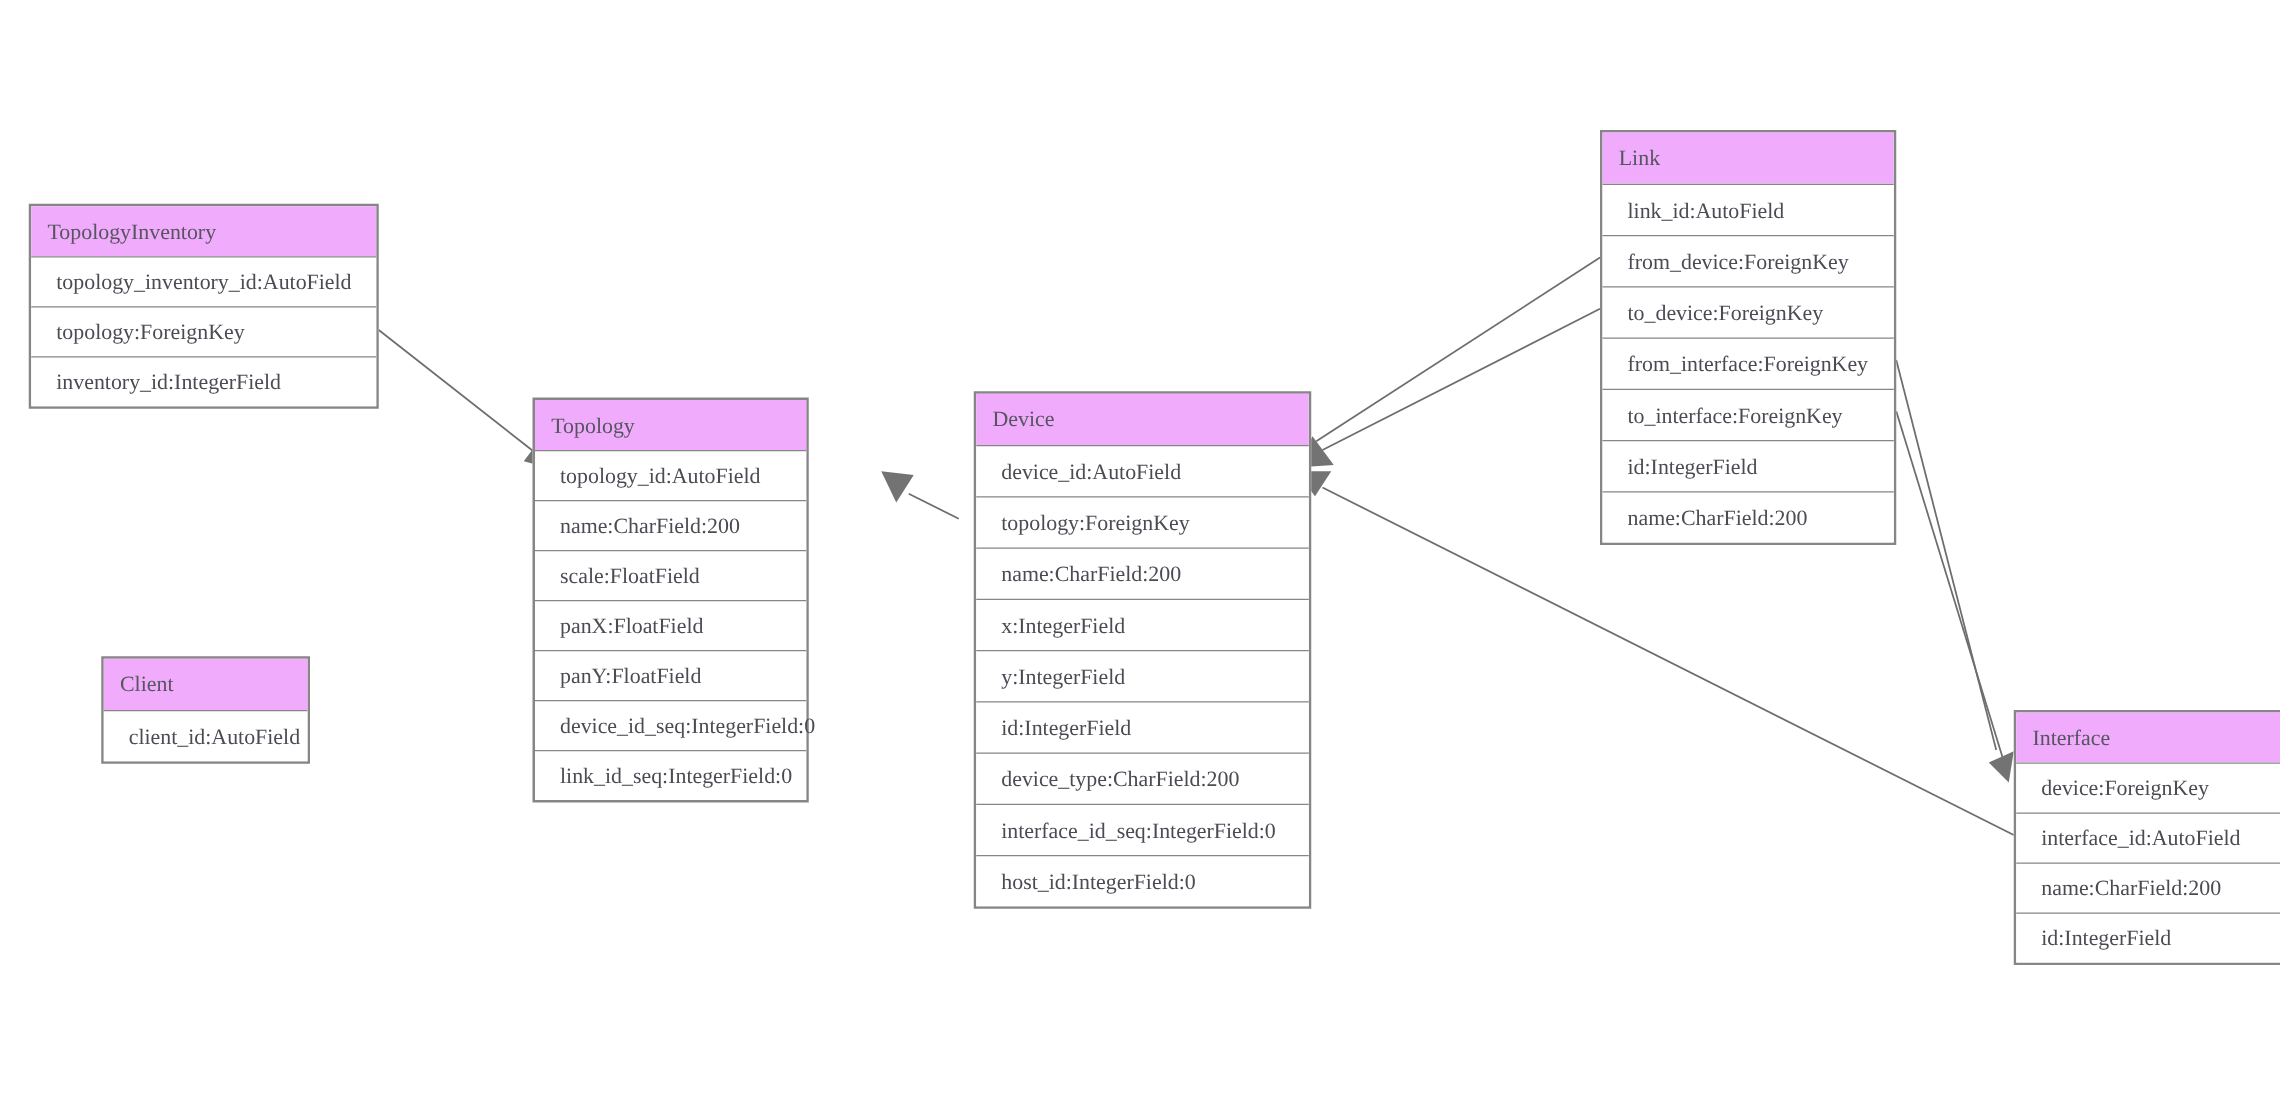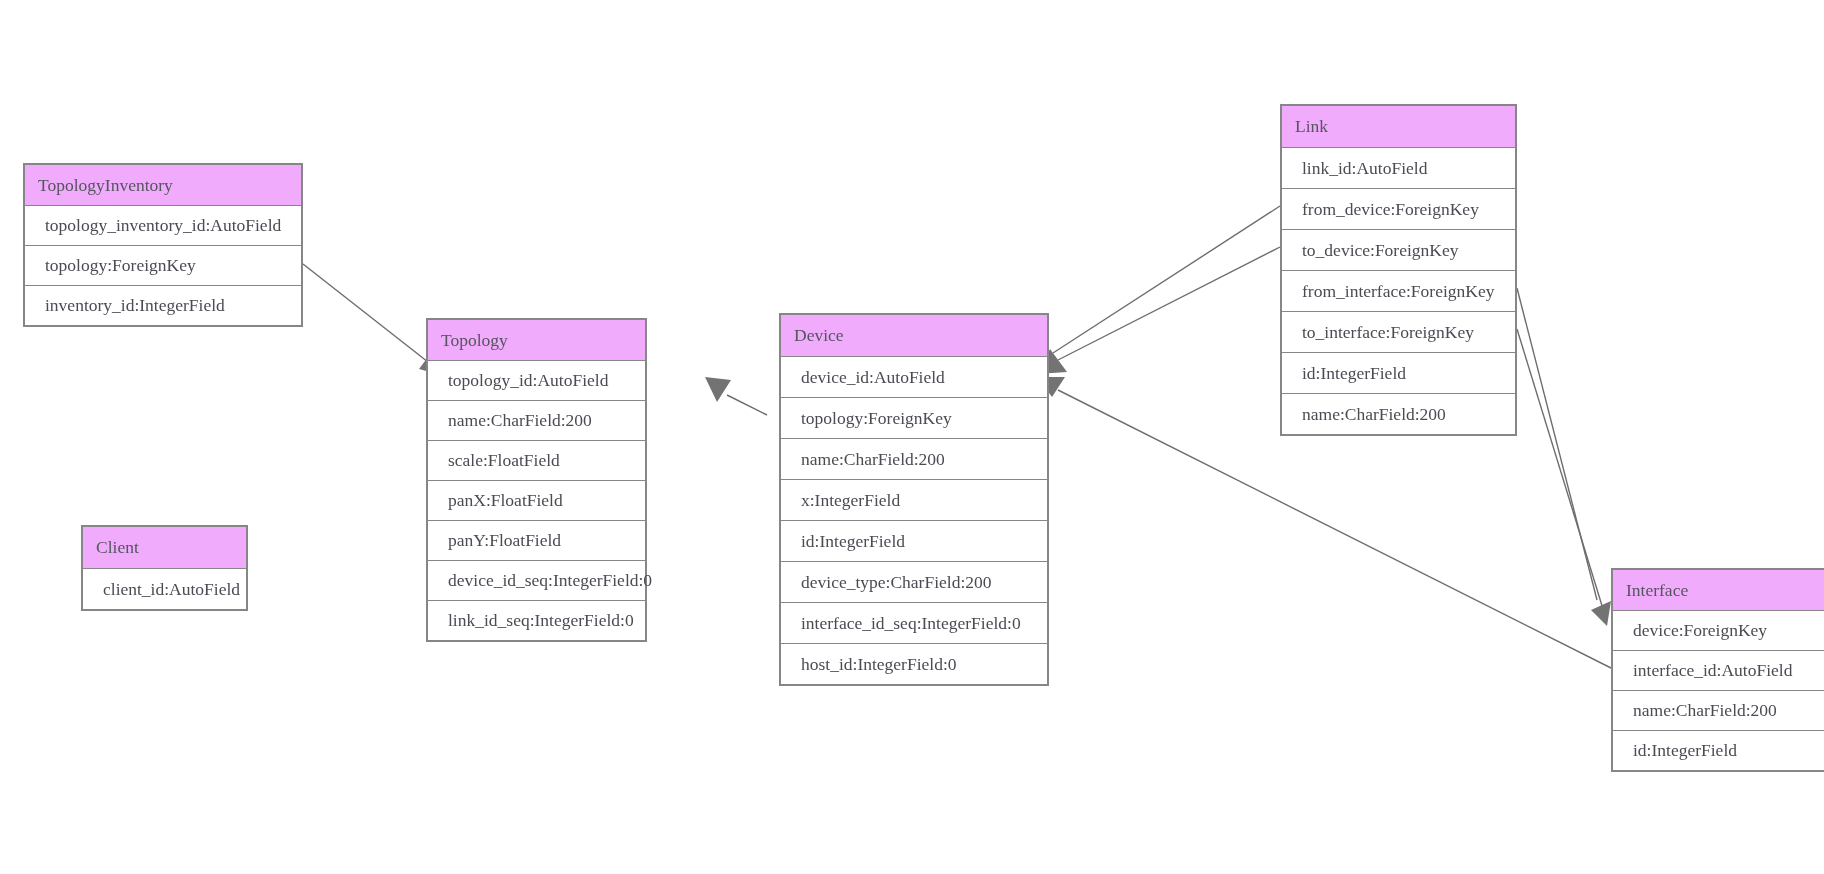--- a/index.html
+++ b/index.html
@@ -109,20 +109,21 @@
     <div class="entity-header">Client</div>
     <div class="entity-row">client_id:AutoField</div>
   </div>
 
   <div class="entity" style="left:767px; top:313px; width:270px;margin-left:12px; --rh:41px;">
     <div class="entity-header">Device</div>
     <div class="entity-row">device_id:AutoField</div>
     <div class="entity-row">topology:ForeignKey</div>
     <div class="entity-row">name:CharField:200</div>
     <div class="entity-row">x:IntegerField</div>
+    <div class="entity-row">y:IntegerField</div>
     <div class="entity-row">id:IntegerField</div>
     <div class="entity-row">device_type:CharField:200</div>
     <div class="entity-row">interface_id_seq:IntegerField:0</div>
     <div class="entity-row">host_id:IntegerField:0</div>
   </div>
 
   <div class="entity" style="left:1280px; top:104px; width:237px; --rh:41px;">
     <div class="entity-header">Link</div>
     <div class="entity-row">link_id:AutoField</div>
     <div class="entity-row">from_device:ForeignKey</div>

